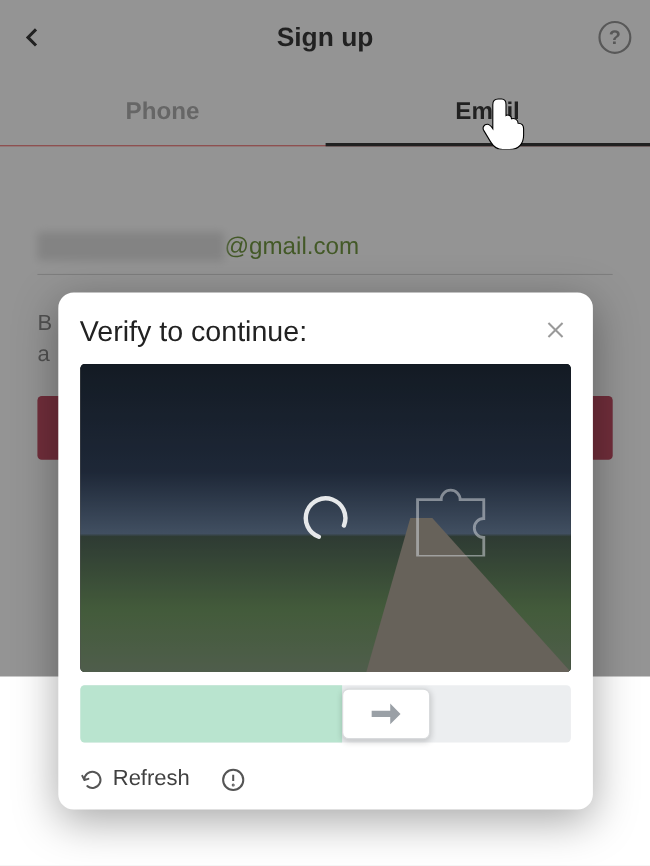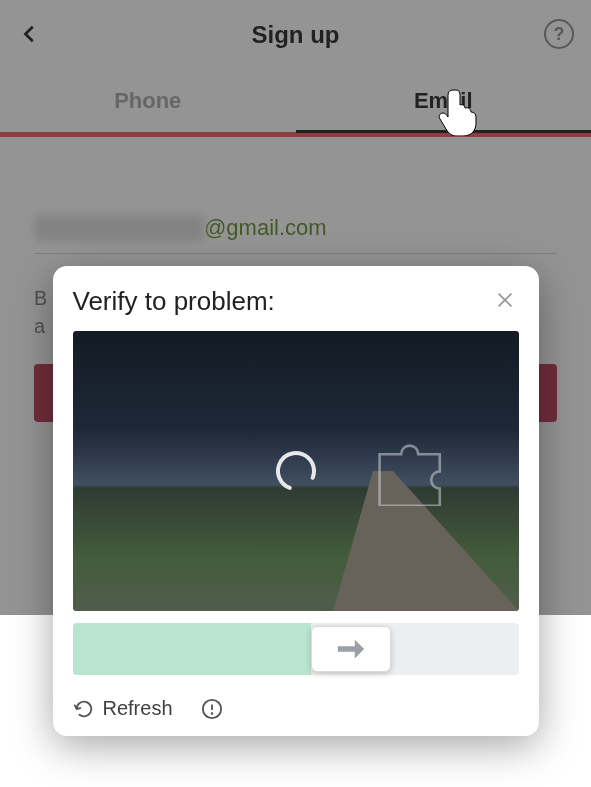--- a/index.html
+++ b/index.html
@@ -6,21 +6,21 @@
     html, body { width: 591px; height: 787px; overflow: hidden; font-family: -apple-system, BlinkMacSystemFont, "Segoe UI", Arial, sans-serif; background: #fff; }
     .screen { position: relative; width: 591px; height: 615px; background: #fff; }
     
     .header { position: relative; display: flex; align-items: center; justify-content: center; height: 70px; }
     .back-btn { position: absolute; left: 12px; top: 16px; width: 36px; height: 36px; display: flex; align-items: center; justify-content: center; cursor: pointer; }
     .back-btn svg { width: 22px; height: 22px; stroke: #000; stroke-width: 3; fill: none; }
     .title { font-size: 24px; font-weight: 700; color: #000; }
     .help-btn { position: absolute; right: 14px; top: 16px; width: 36px; height: 36px; display: flex; align-items: center; justify-content: center; cursor: pointer; }
     .help-circle { width: 30px; height: 30px; border: 2.5px solid #7a7a7a; border-radius: 50%; display: flex; align-items: center; justify-content: center; color: #7a7a7a; font-weight: 700; font-size: 18px; }
     
-    .tabs { display: flex; border-bottom: 5px solid #ef4444; }
+    .tabs { display: flex; border-bottom: 1px solid #ef4444; }
     .tab { flex: 1; text-align: center; padding: 18px 0 18px; font-size: 22px; font-weight: 600; color: #9a9a9a; cursor: pointer; position: relative; }
     .tab.active { color: #000; }
     .tab.active::after { content: ""; position: absolute; left: 0; right: 0; bottom: -1px; height: 3px; background: #000; }
     
     .form-area { padding: 78px 34px 0; }
     .email-row { display: flex; align-items: center; border-bottom: 1px solid #cfcfcf; padding-bottom: 12px; }
     .email-blur { width: 170px; height: 26px; background: #d9d9d9; filter: blur(4px); border-radius: 2px; }
     .email-domain { font-size: 22px; color: #4d7c0f; margin-left: 0; }
     .terms-area { margin-top: 30px; color: #6b6b6b; font-size: 20px; line-height: 1.4; }
     .cta-row { margin-top: 24px; }
@@ -86,21 +86,21 @@
     <div class="cta-row">
       <div class="cta-btn"></div>
     </div>
   </div>
 
   <div class="dim"></div>
 
   <div class="overlay-layer">
     <div class="modal">
       <div class="modal-head">
-        <div class="modal-title">Verify to problem:</div>
+        <div class="modal-title">Verify to continue:</div>
         <div class="close-btn">
           <svg viewBox="0 0 24 24">
               <line x1="5" y1="5" x2="19" y2="19"></line>
               <line x1="19" y1="5" x2="5" y2="19"></line>
             </svg>
         </div>
       </div>
 
       <div class="captcha-img">
         <div class="sky"></div>

